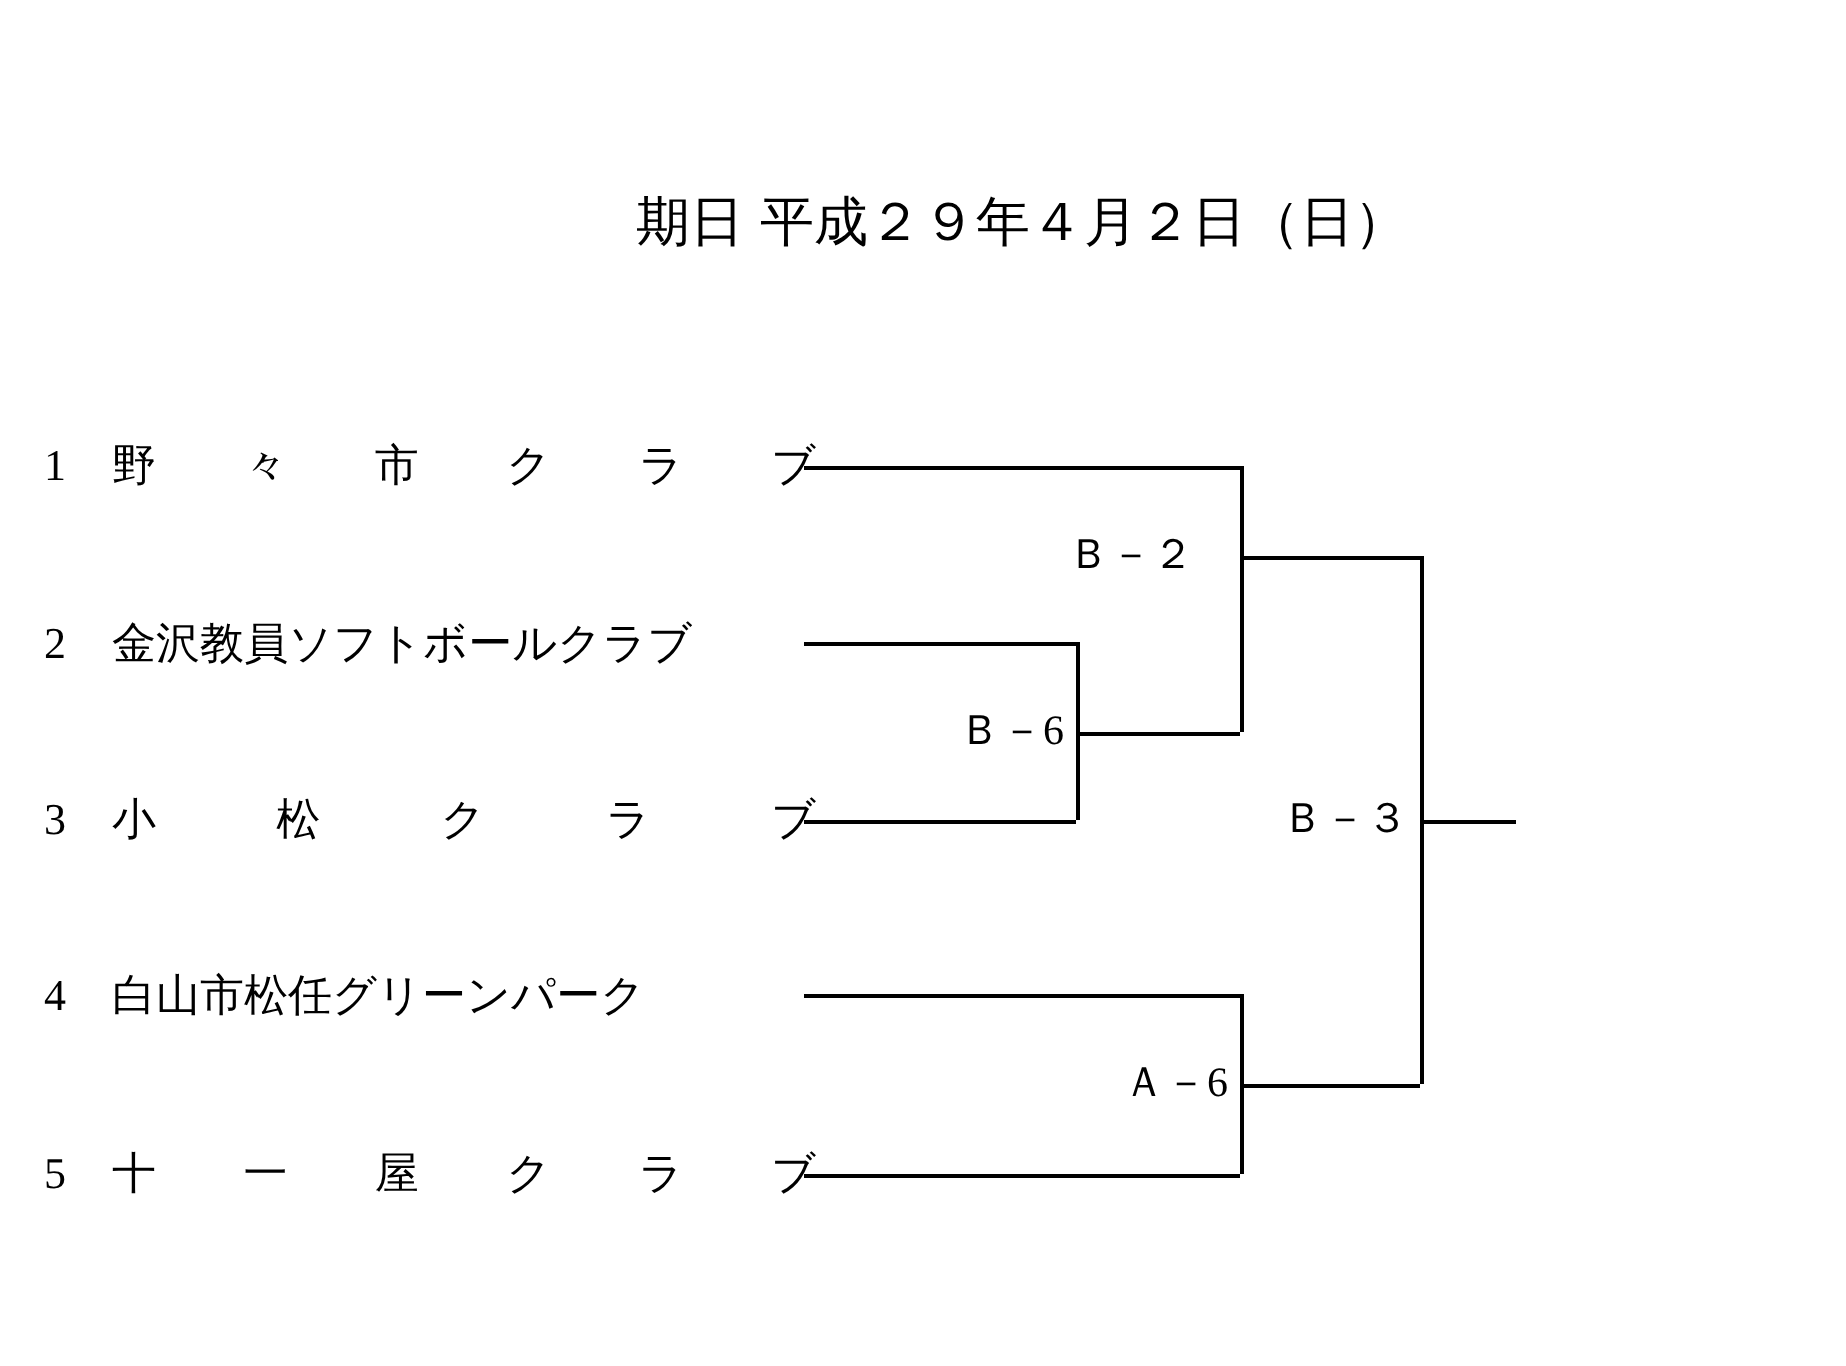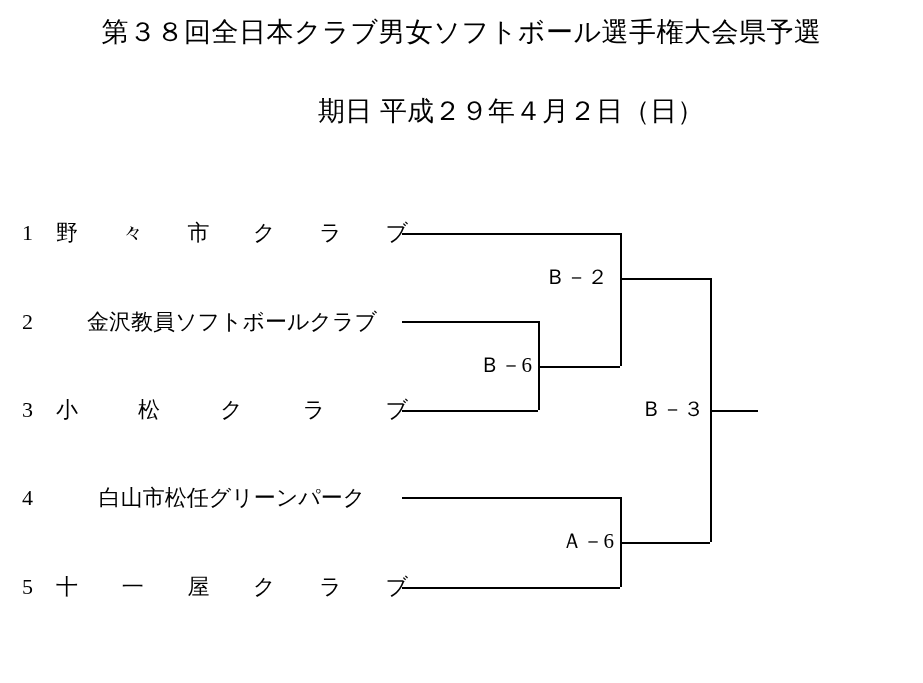--- a/index.html
+++ b/index.html
@@ -81,21 +81,20 @@
     line-height: 30px;
     white-space: nowrap;
   }
   .team-name.justify {
     display: flex;
     justify-content: space-between;
   }
   .team-name.justify > span { display: inline-block; }
   .team-name.tight {
     letter-spacing: 0px;
-    text-align: center;
   }
 
   
   .hline {
     position: absolute;
     height: 0;
     border-top: 2px solid #000000;
   }
   .vline {
     position: absolute;
@@ -109,21 +108,20 @@
     line-height: 21px;
     white-space: nowrap;
     text-align: right;
   }
 </style>
 </head>
 <body>
 
 <div id="page">
 
-  <div class="title">第３８回全日本クラブ男女ソフトボール選手権大会県予選</div>
 
   <div class="meta-block">
     <span class="meta-row">
       <span class="meta-label">期日</span><span class="meta-value">平成２９年４月２日（日）</span>
     </span>
   </div>
 
 
   <div class="team-row" style="top:218px;">
     <span class="team-seed">1</span>
@@ -190,17 +188,17 @@
 
   <div class="vline" style="left:620px; top:497px; height:90px;"></div>
 
   <div class="hline" style="left:620px; top:542px; width:90px;"></div>
 
   <div class="vline" style="left:710px; top:278px; height:264px;"></div>
 
   <div class="hline" style="left:710px; top:410px; width:48px;"></div>
 
   <div class="match-label" style="left:460px; top:355px; width:72px;">Ｂ－6</div>
-  <div class="match-label" style="left:536px; top:267px; width:72px;">Ｂ－２</div>
+  <div class="match-label" style="left:525px; top:267px; width:72px;">Ｂ－２</div>
   <div class="match-label" style="left:542px; top:531px; width:72px;">Ａ－6</div>
   <div class="match-label" style="left:632px; top:399px; width:72px;text-align:right;">Ｂ－３</div>
 
 </div>
 
 </body></html>

